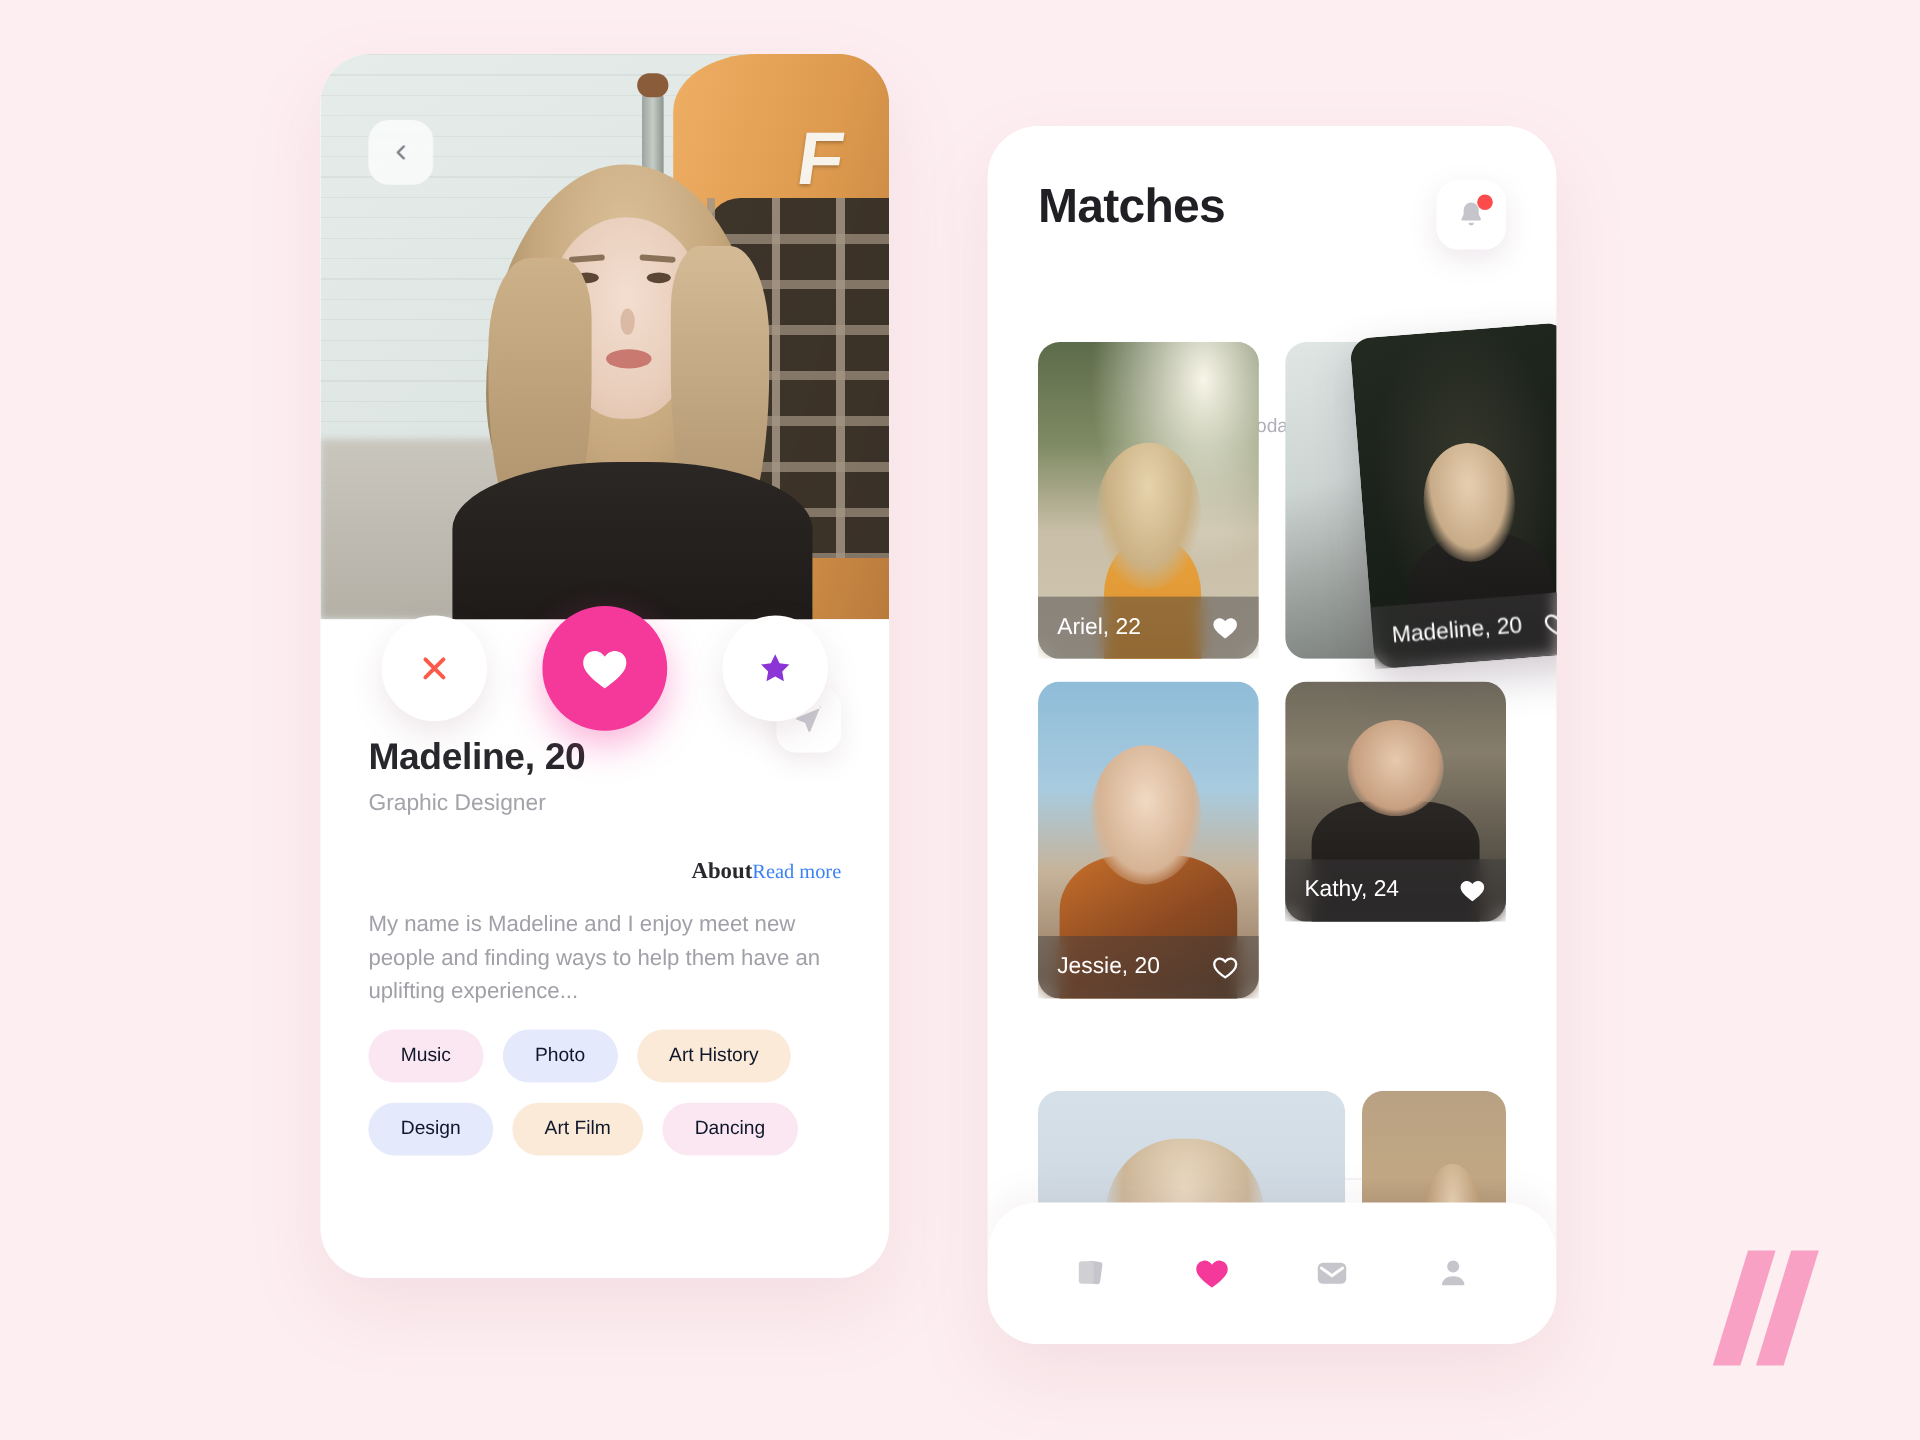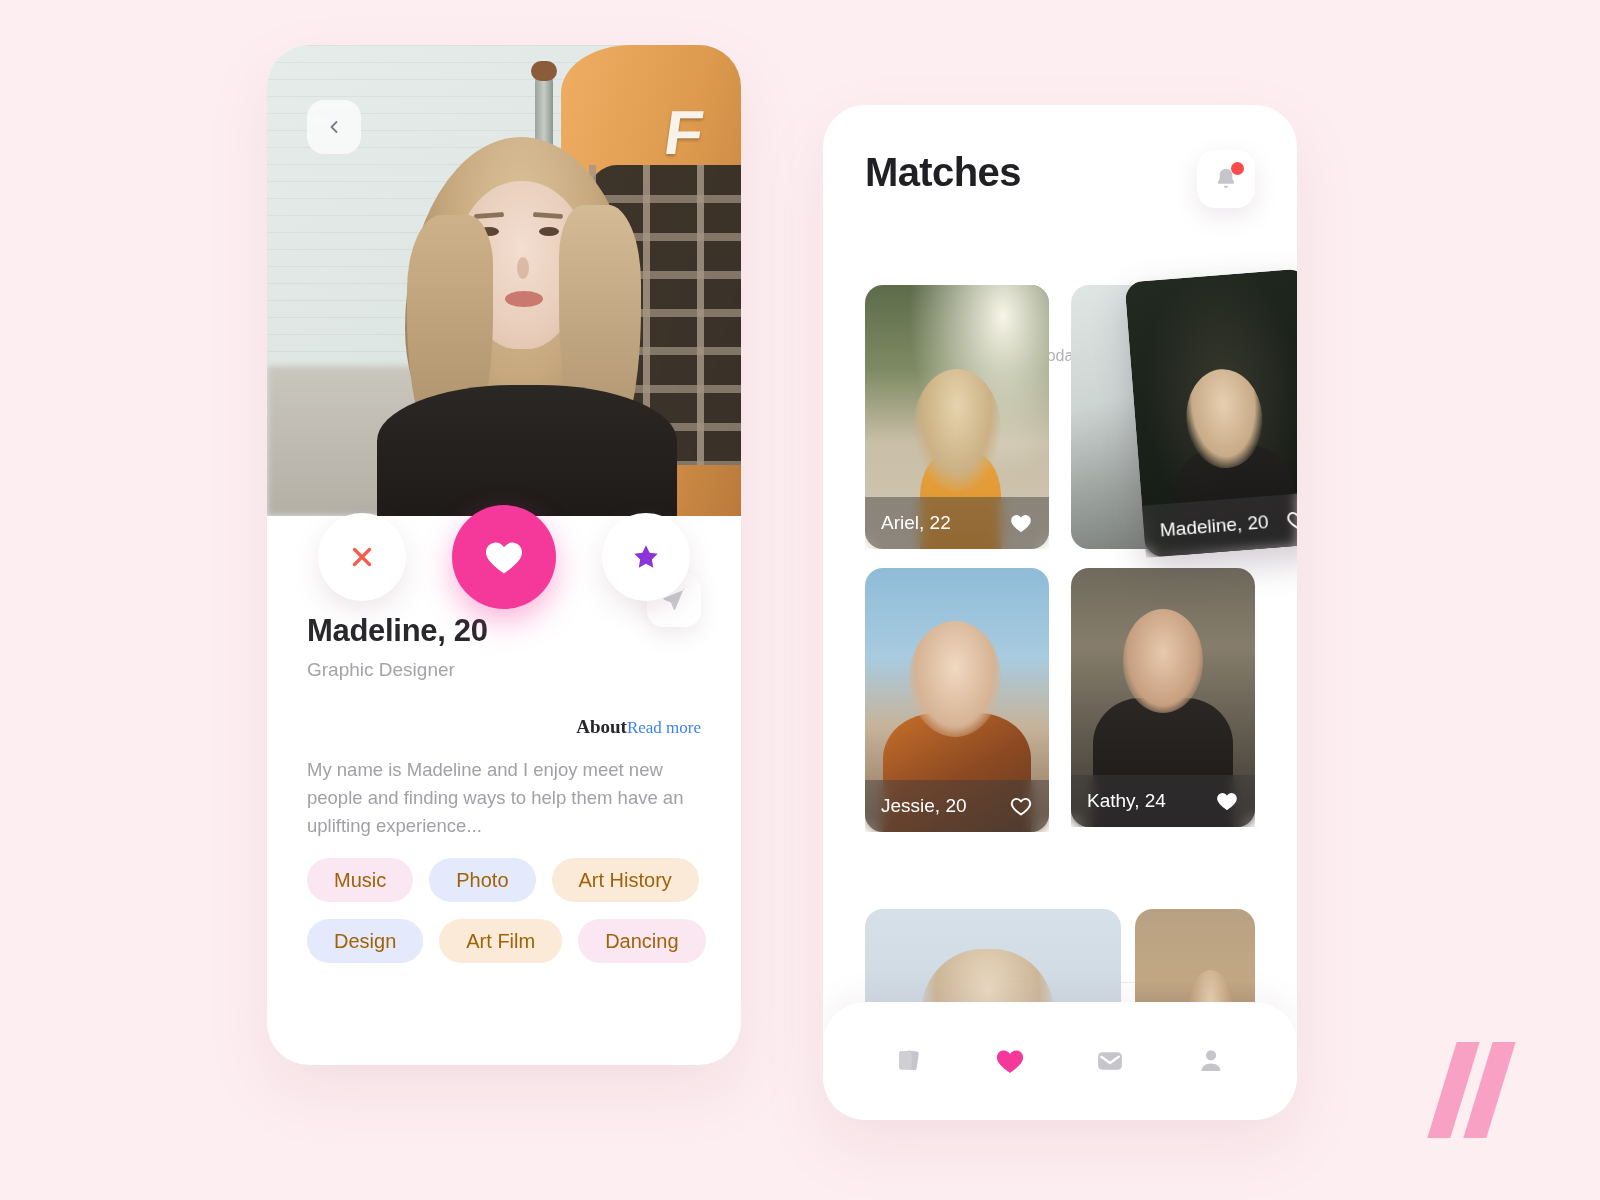--- a/index.html
+++ b/index.html
@@ -147,21 +147,21 @@
   .sec-link { font-size: 17px; color: #3b82f6; }
   #about-text {
     margin-top: 18px; font-size: 18.5px; line-height: 1.52; color: #a0a0a8;
   }
   #interests-title { margin-top: 34px; font-size: 19px; font-weight: bold; color: #27272c; }
   .tag-rows { margin-top: 18px; }
   .tag-row { display: flex; gap: 16px; margin-bottom: 17px; }
   .tag {
     height: 44px; padding: 0 27px; border-radius: 22px;
     display: flex; align-items: center; justify-content: center;
-    font-size: 20px; color: #a16207; white-space: nowrap;
+    font-size: 16px; color: #0f172a; white-space: nowrap;
   }
   #send-button {
     position: absolute; right: 40px; top: 57px;
     width: 54px; height: 54px; border-radius: 16px; background: #fff;
     box-shadow: 0 8px 20px rgba(160,130,150,.16);
     display:flex; align-items:center; justify-content:center;
   }
 
   
   #phone-right {
@@ -433,21 +433,21 @@
     <div class="mcard" style="left:42px; top:463px; width:184px; height:264px;">
       <div class="img img-jessie"></div>
       <div class="bar">
         <span class="nm">Jessie, 20</span>
         <svg class="hrt" viewBox="0 0 24 24" fill="none" stroke="#ffffff" stroke-width="1.9">
           <path d="M12 20.5s-7-4.6-8.7-8.6C1.9 8.6 3.6 5.4 6.8 4.9c2-.3 3.9.8 5.2 2.4 1.3-1.6 3.2-2.7 5.2-2.4 3.2.5 4.9 3.7 3.5 7C18.9 15.9 12 20.5 12 20.5z"></path>
         </svg>
       </div>
     </div>
 
-    <div class="mcard" style="left:248px; top:463px; width:184px; height:259px;">
+    <div class="mcard" style="left:248px; top:463px; width:184px; height:200px;">
       <div class="img img-kathy"></div>
       <div class="bar">
         <span class="nm">Kathy, 24</span>
         <svg class="hrt" viewBox="0 0 24 24" fill="#ffffff">
           <path d="M12 21s-7.5-4.9-9.3-9.1C1.2 8.4 3 4.8 6.6 4.2c2.2-.4 4.2.8 5.4 2.5 1.2-1.7 3.2-2.9 5.4-2.5 3.6.6 5.4 4.2 3.9 7.7C19.5 16.1 12 21 12 21z"></path>
         </svg>
       </div>
     </div>
 
     <div class="day-divider" id="divider-yesterday">

